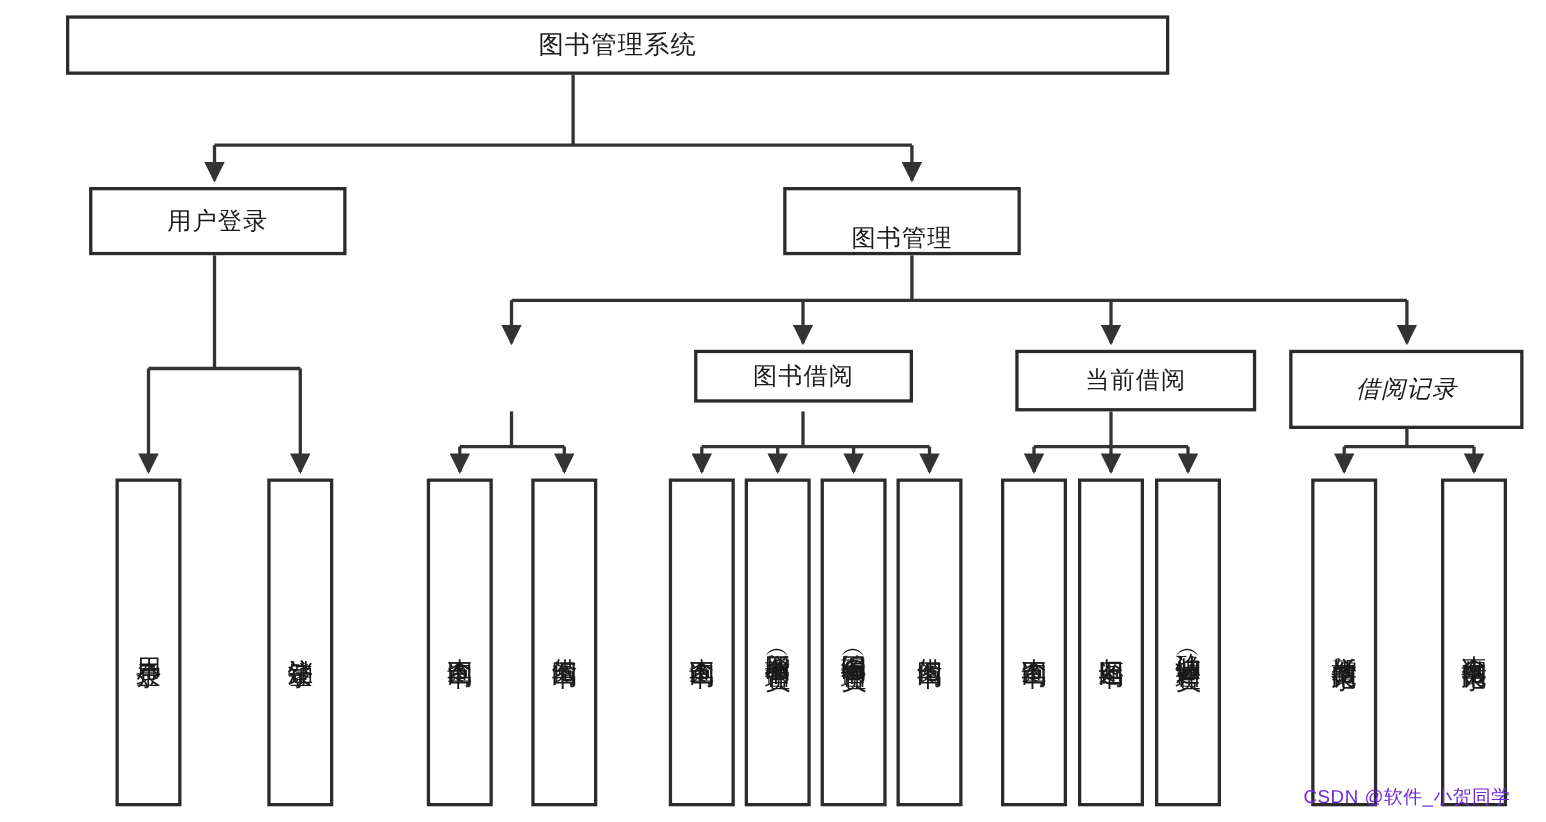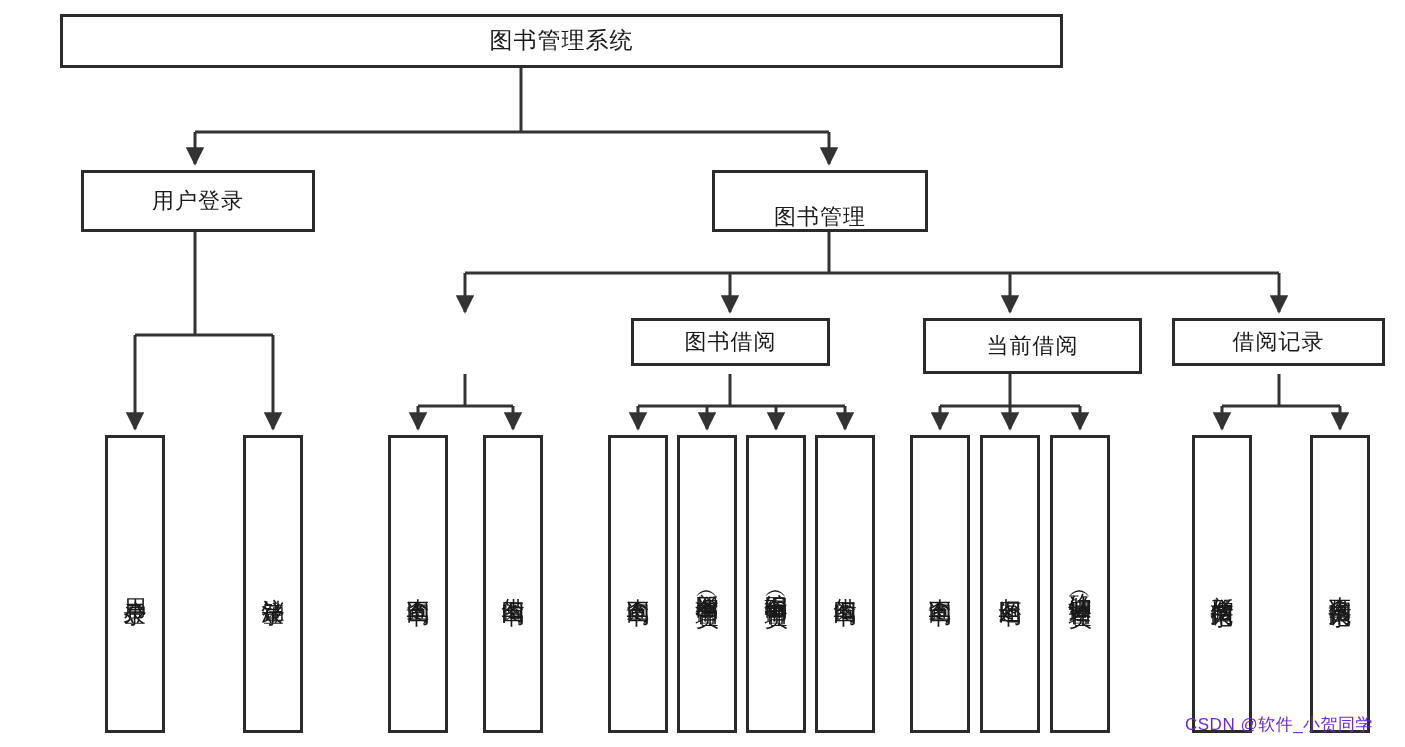--- a/index.html
+++ b/index.html
@@ -138,21 +138,21 @@
   <div class="node horizontal" style="left:712px; top:170px; width:216px; height:62px;align-items:flex-end;">
     <span>图书管理</span>
   </div>
 
   <div class="node horizontal" style="left:631px; top:318px; width:199px; height:48px;">
     <span>图书借阅</span>
   </div>
   <div class="node horizontal" style="left:901px; top:318px; width:219px; height:56px;margin-left:22px;">
     <span>当前借阅</span>
   </div>
-  <div class="node horizontal" style="left:1172px; top:318px; width:213px; height:48px;">
+  <div class="node horizontal" style="left:1172px; top:318px; width:213px; height:72px;font-style:italic;">
     <span>借阅记录</span>
   </div>
 
   <div class="node vertical" style="left:105px; top:435px; width:60px; height:298px;">
     <span class="vlabel">用户登录</span>
   </div>
   <div class="node vertical" style="left:243px; top:435px; width:60px; height:298px;">
     <span class="vlabel">注销登录</span>
   </div>
 

